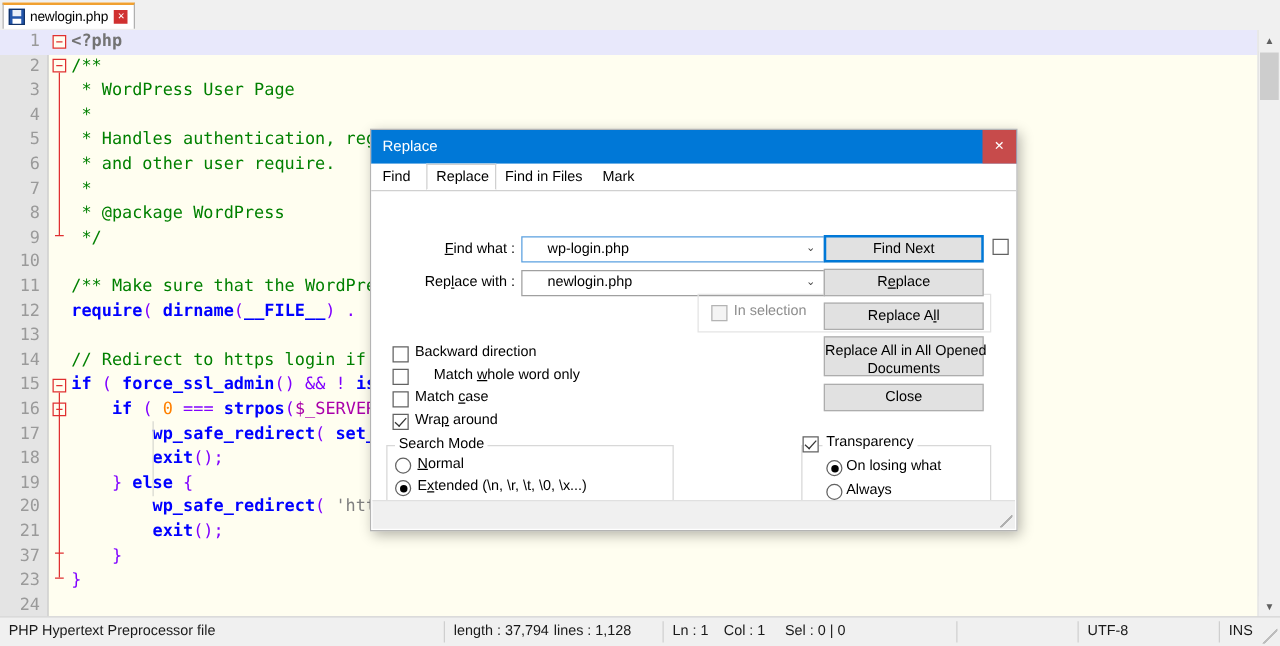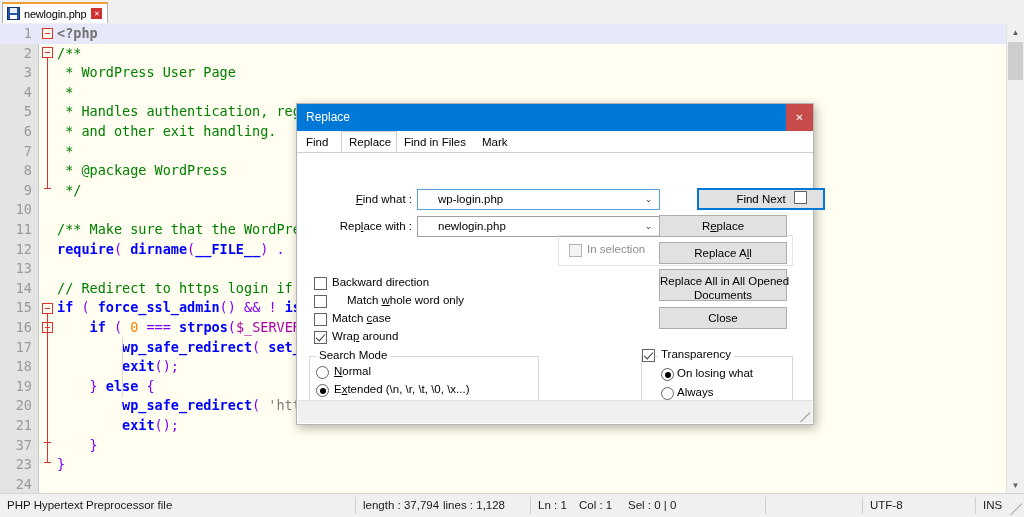--- a/index.html
+++ b/index.html
@@ -393,21 +393,21 @@
     <div class="gutter"></div>
     <div class="fold-col"></div>
 
     <div class="code-area">
 
       <div class="line cur" style="top:0px;"><span class="lnum">1</span><span class="ltext"><span class="php">&lt;?php</span></span></div>
       <div class="line" style="top:19.6px;"><span class="lnum">2</span><span class="ltext"><span class="cmt">/**</span></span></div>
       <div class="line" style="top:39.2px;"><span class="lnum">3</span><span class="ltext"><span class="cmt"> * WordPress User Page</span></span></div>
       <div class="line" style="top:58.8px;"><span class="lnum">4</span><span class="ltext"><span class="cmt"> *</span></span></div>
       <div class="line" style="top:78.4px;"><span class="lnum">5</span><span class="ltext"><span class="cmt"> * Handles authentication, registering, resetting passwords, forgot password</span></span></div>
-      <div class="line" style="top:98px;"><span class="lnum">6</span><span class="ltext"><span class="cmt"> * and other exit handling.</span></span></div>
+      <div class="line" style="top:98px;"><span class="lnum">6</span><span class="ltext"><span class="cmt"> * and other user require.</span></span></div>
       <div class="line" style="top:117.6px;"><span class="lnum">7</span><span class="ltext"><span class="cmt"> *</span></span></div>
       <div class="line" style="top:137.2px;"><span class="lnum">8</span><span class="ltext"><span class="cmt"> * @package WordPress</span></span></div>
       <div class="line" style="top:156.8px;"><span class="lnum">9</span><span class="ltext"><span class="cmt"> */</span></span></div>
       <div class="line" style="top:176.4px;"><span class="lnum">10</span><span class="ltext"></span></div>
       <div class="line" style="top:196px;"><span class="lnum">11</span><span class="ltext"><span class="cmt">/** Make sure that the WordPress bootstrap has run before continuing. */</span></span></div>
       <div class="line" style="top:215.6px;"><span class="lnum">12</span><span class="ltext"><span class="kw">require</span><span class="op">(</span> <span class="fn">dirname</span><span class="op">(</span><span class="kw">__FILE__</span><span class="op">)</span> <span class="op">.</span> <span class="str">'/wp-load.php'</span> <span class="op">);</span></span></div>
       <div class="line" style="top:235.2px;"><span class="lnum">13</span><span class="ltext"></span></div>
       <div class="line" style="top:254.8px;"><span class="lnum">14</span><span class="ltext"><span class="cmt">// Redirect to https login if forced to use SSL</span></span></div>
       <div class="line" style="top:274.4px;"><span class="lnum">15</span><span class="ltext"><span class="kw">if</span> <span class="op">(</span> <span class="fn">force_ssl_admin</span><span class="op">()</span> <span class="op">&amp;&amp;</span> <span class="op">!</span> <span class="fn">is_ssl</span><span class="op">()</span> <span class="op">) {</span></span></div>
       <div class="line" style="top:294px;"><span class="lnum">16</span><span class="ltext">    <span class="kw">if</span> <span class="op">(</span> <span class="num">0</span> <span class="op">===</span> <span class="fn">strpos</span><span class="op">(</span><span class="var">$_SERVER</span><span class="op">[</span><span class="str">'REQUEST_URI'</span><span class="op">],</span> <span class="str">'http'</span><span class="op">) ) {</span></span></div>
@@ -476,21 +476,21 @@
       </div>
       <div class="combo" style="left:120px; top:85px; width:243px;">
         <span>newlogin.php</span>
         <span class="combo-arrow">⌄</span>
       </div>
 
       <div class="panel-inset" style="left:261px; top:104px; width:235px; height:31px;"></div>
       <div class="cbox disabled" style="left:272px; top:113px;"></div>
       <div class="cbl disabled" style="left:290px; top:112px;">In selection</div>
 
-      <div class="btn default" style="left:362px; top:57px; width:128px; height:22px; line-height:18px;margin-left:38px;">
+      <div class="btn default" style="left:362px; top:57px; width:128px; height:22px; line-height:18px;">
         <span>Find Next</span>
       </div>
       <div class="cbox" style="left:497px; top:60px;"></div>
 
       <div class="btn" style="left:362px; top:84px; width:128px; height:22px; line-height:20px;">
         <span>R<span class="ul">e</span>place</span>
       </div>
       <div class="btn" style="left:362px; top:111px; width:128px; height:22px; line-height:20px;">
         <span>Replace A<span class="ul">l</span>l</span>
       </div>

